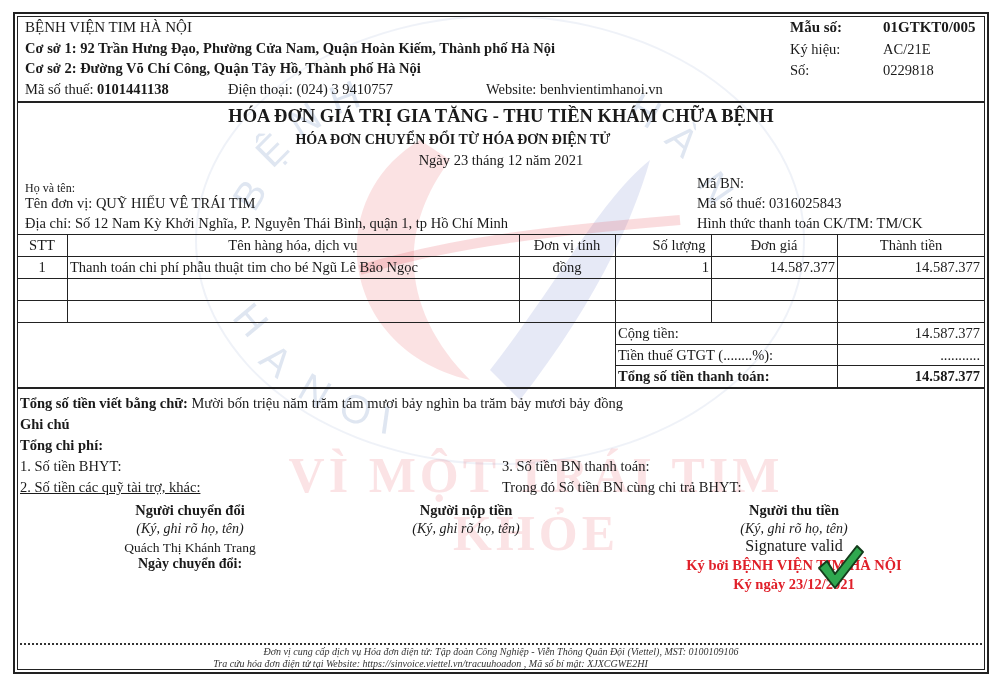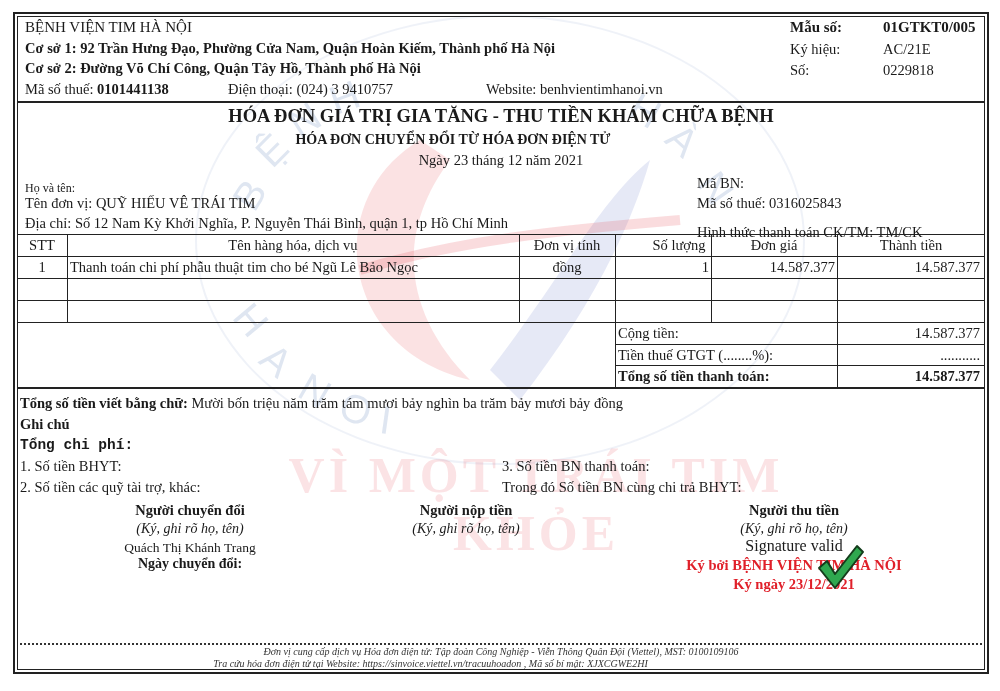--- a/index.html
+++ b/index.html
@@ -78,21 +78,21 @@
 
 <div class="abs b c" style="left:17px;width:968px;top:106px;font-size:18.5px;">HÓA ĐƠN GIÁ TRỊ GIA TĂNG - THU TIỀN KHÁM CHỮA BỆNH</div>
 <div class="abs b c" style="left:17px;width:872px;top:132px;font-size:14px;">HÓA ĐƠN CHUYỂN ĐỔI TỪ HÓA ĐƠN ĐIỆN TỬ</div>
 <div class="abs c" style="left:17px;width:968px;top:152px;font-size:14.5px;">Ngày 23 tháng 12 năm 2021</div>
 
 <div class="abs" style="left:25px;top:181px;font-size:12px;">Họ và tên:</div>
 <div class="abs" style="left:25px;top:195px;font-size:14.5px;">Tên đơn vị: QUỸ HIẾU VÊ TRÁI TIM</div>
 <div class="abs" style="left:25px;top:215px;font-size:14.5px;">Địa chỉ: Số 12 Nam Kỳ Khởi Nghĩa, P. Nguyễn Thái Bình, quận 1, tp Hồ Chí Minh</div>
 <div class="abs" style="left:697px;top:175px;font-size:14.5px;">Mã BN:</div>
 <div class="abs" style="left:697px;top:195px;font-size:14.5px;">Mã số thuế: 0316025843</div>
-<div class="abs" style="left:697px;top:224px;font-size:14.5px;">Hình thức thanh toán CK/TM: TM/CK</div>
+<div class="abs" style="left:697px;top:215px;font-size:14.5px;">Hình thức thanh toán CK/TM: TM/CK</div>
 
 <div class="table-line-h" style="left:17px;top:234px;width:968px;"></div>
 <div class="table-line-h" style="left:17px;top:256px;width:968px;"></div>
 <div class="table-line-h" style="left:17px;top:278px;width:968px;"></div>
 <div class="table-line-h" style="left:17px;top:300px;width:968px;"></div>
 <div class="table-line-h" style="left:17px;top:322px;width:968px;"></div>
 <div class="table-line-h" style="left:615px;top:344px;width:370px;"></div>
 <div class="table-line-h" style="left:615px;top:365px;width:370px;"></div>
 <div class="hline" style="left:17px;top:387px;width:968px;height:2px;"></div>
 
@@ -122,23 +122,23 @@
 <div class="cell r" style="left:837px;width:143px;top:325px;">14.587.377</div>
 <div class="cell" style="left:618px;top:347px;">Tiền thuế GTGT (........%):</div>
 <div class="cell r" style="left:837px;width:143px;top:347px;">...........</div>
 <div class="cell b" style="left:618px;top:368px;">Tổng số tiền thanh toán:</div>
 <div class="cell b r" style="left:837px;width:143px;top:368px;">14.587.377</div>
 
 <div class="abs" style="left:20px;top:395px;font-size:14.5px;">
   <span class="b">Tổng số tiền viết bằng chữ:</span><span> Mười bốn triệu năm trăm tám mươi bảy nghìn ba trăm bảy mươi bảy đồng</span>
 </div>
 <div class="abs b" style="left:20px;top:416px;font-size:14.5px;">Ghi chú</div>
-<div class="abs b" style="left:20px;top:437px;font-size:14.5px;font-family:Liberation Mono, monospace;">Tổng chi phí:</div>
+<div class="abs b" style="left:20px;top:437px;font-size:14.5px;">Tổng chi phí:</div>
 <div class="abs" style="left:20px;top:458px;font-size:14.5px;">1. Số tiền BHYT:</div>
-<div class="abs" style="left:20px;top:479px;font-size:14.5px;">2. Số tiền các quỹ tài trợ, khác:</div>
+<div class="abs" style="left:20px;top:479px;font-size:14.5px;text-decoration:underline;">2. Số tiền các quỹ tài trợ, khác:</div>
 <div class="abs" style="left:502px;top:458px;font-size:14.5px;">3. Số tiền BN thanh toán:</div>
 <div class="abs" style="left:502px;top:479px;font-size:14.5px;">Trong đó Số tiền BN cùng chi trả BHYT:</div>
 
 <div class="abs b c" style="left:90px;width:200px;top:502px;font-size:14.5px;">Người chuyển đổi</div>
 <div class="abs i c" style="left:90px;width:200px;top:521px;font-size:14px;">(Ký, ghi rõ họ, tên)</div>
 <div class="abs c" style="left:90px;width:200px;top:540px;font-size:13.5px;">Quách Thị Khánh Trang</div>
 <div class="abs b c" style="left:90px;width:200px;top:556px;font-size:14px;">Ngày chuyển đổi:</div>
 
 <div class="abs b c" style="left:366px;width:200px;top:502px;font-size:14.5px;">Người nộp tiền</div>
 <div class="abs i c" style="left:366px;width:200px;top:521px;font-size:14px;">(Ký, ghi rõ họ, tên)</div>

